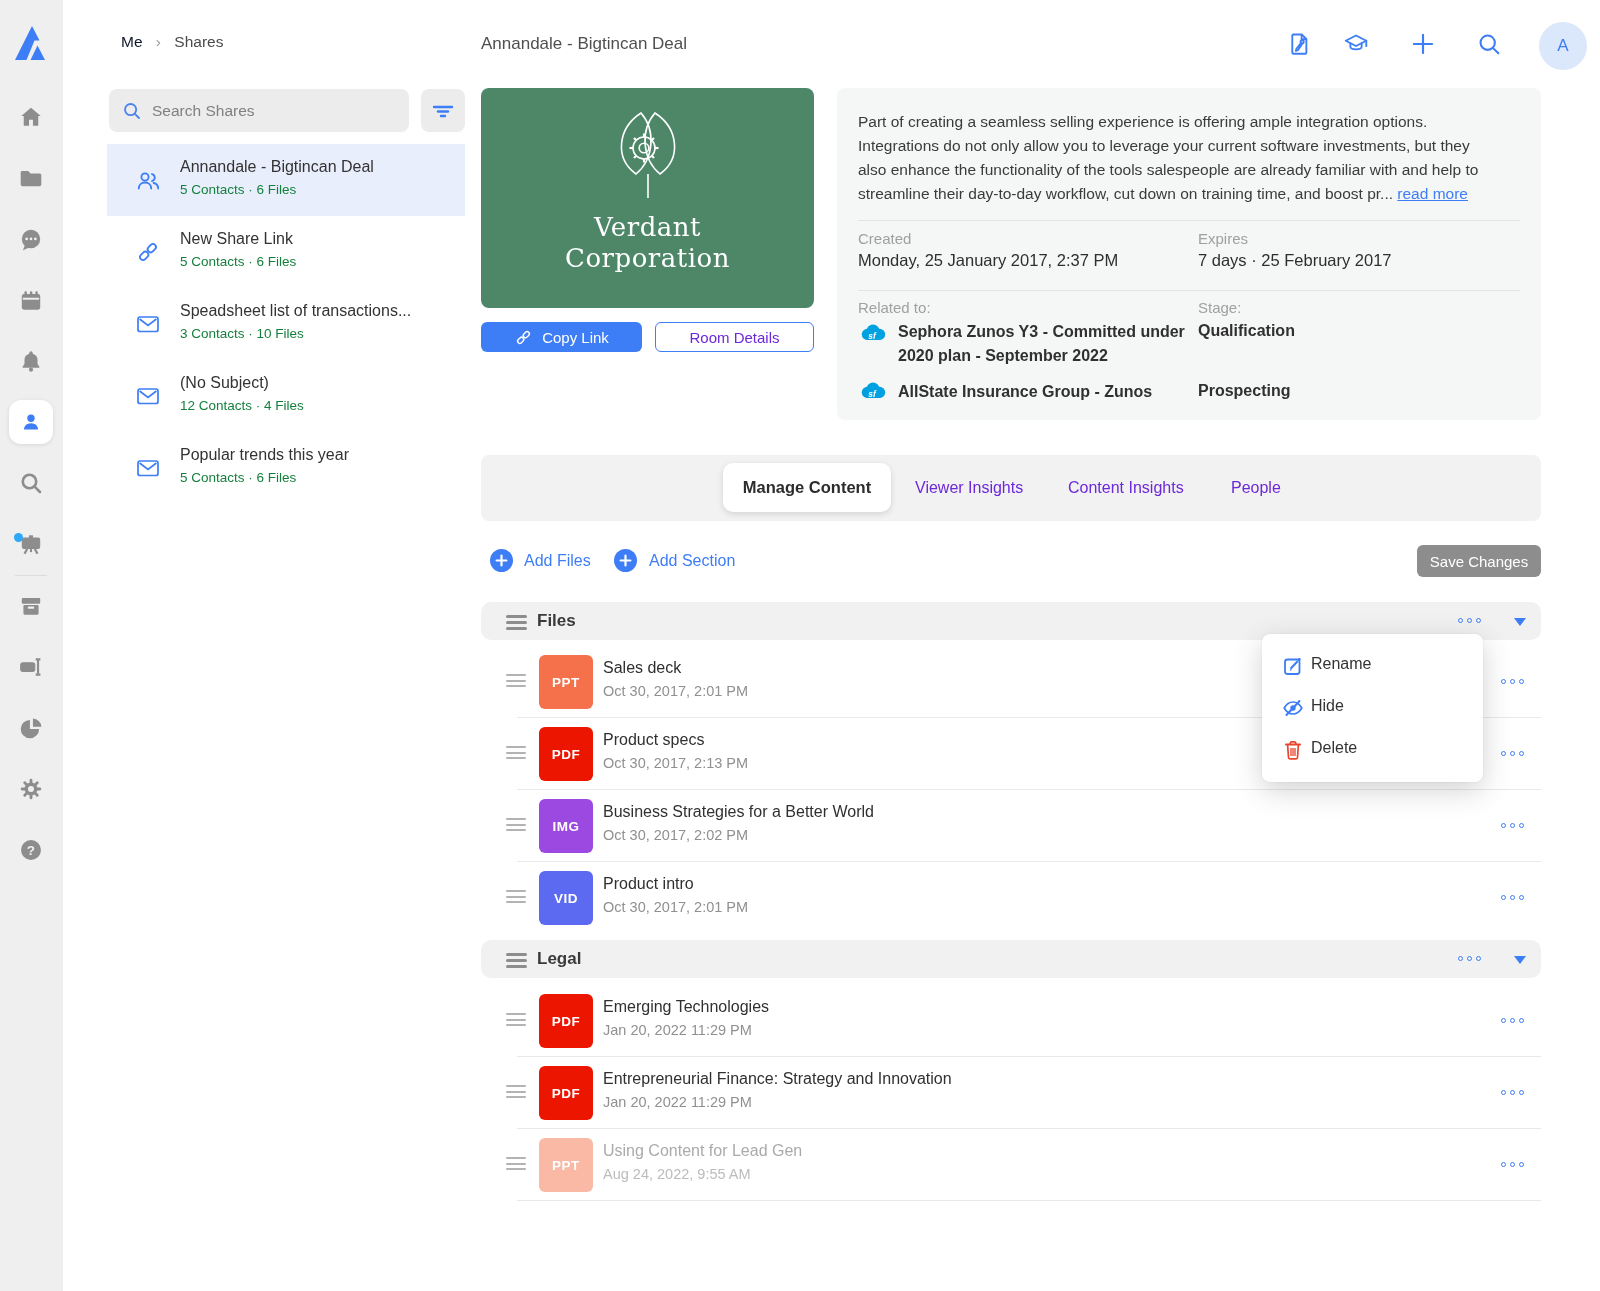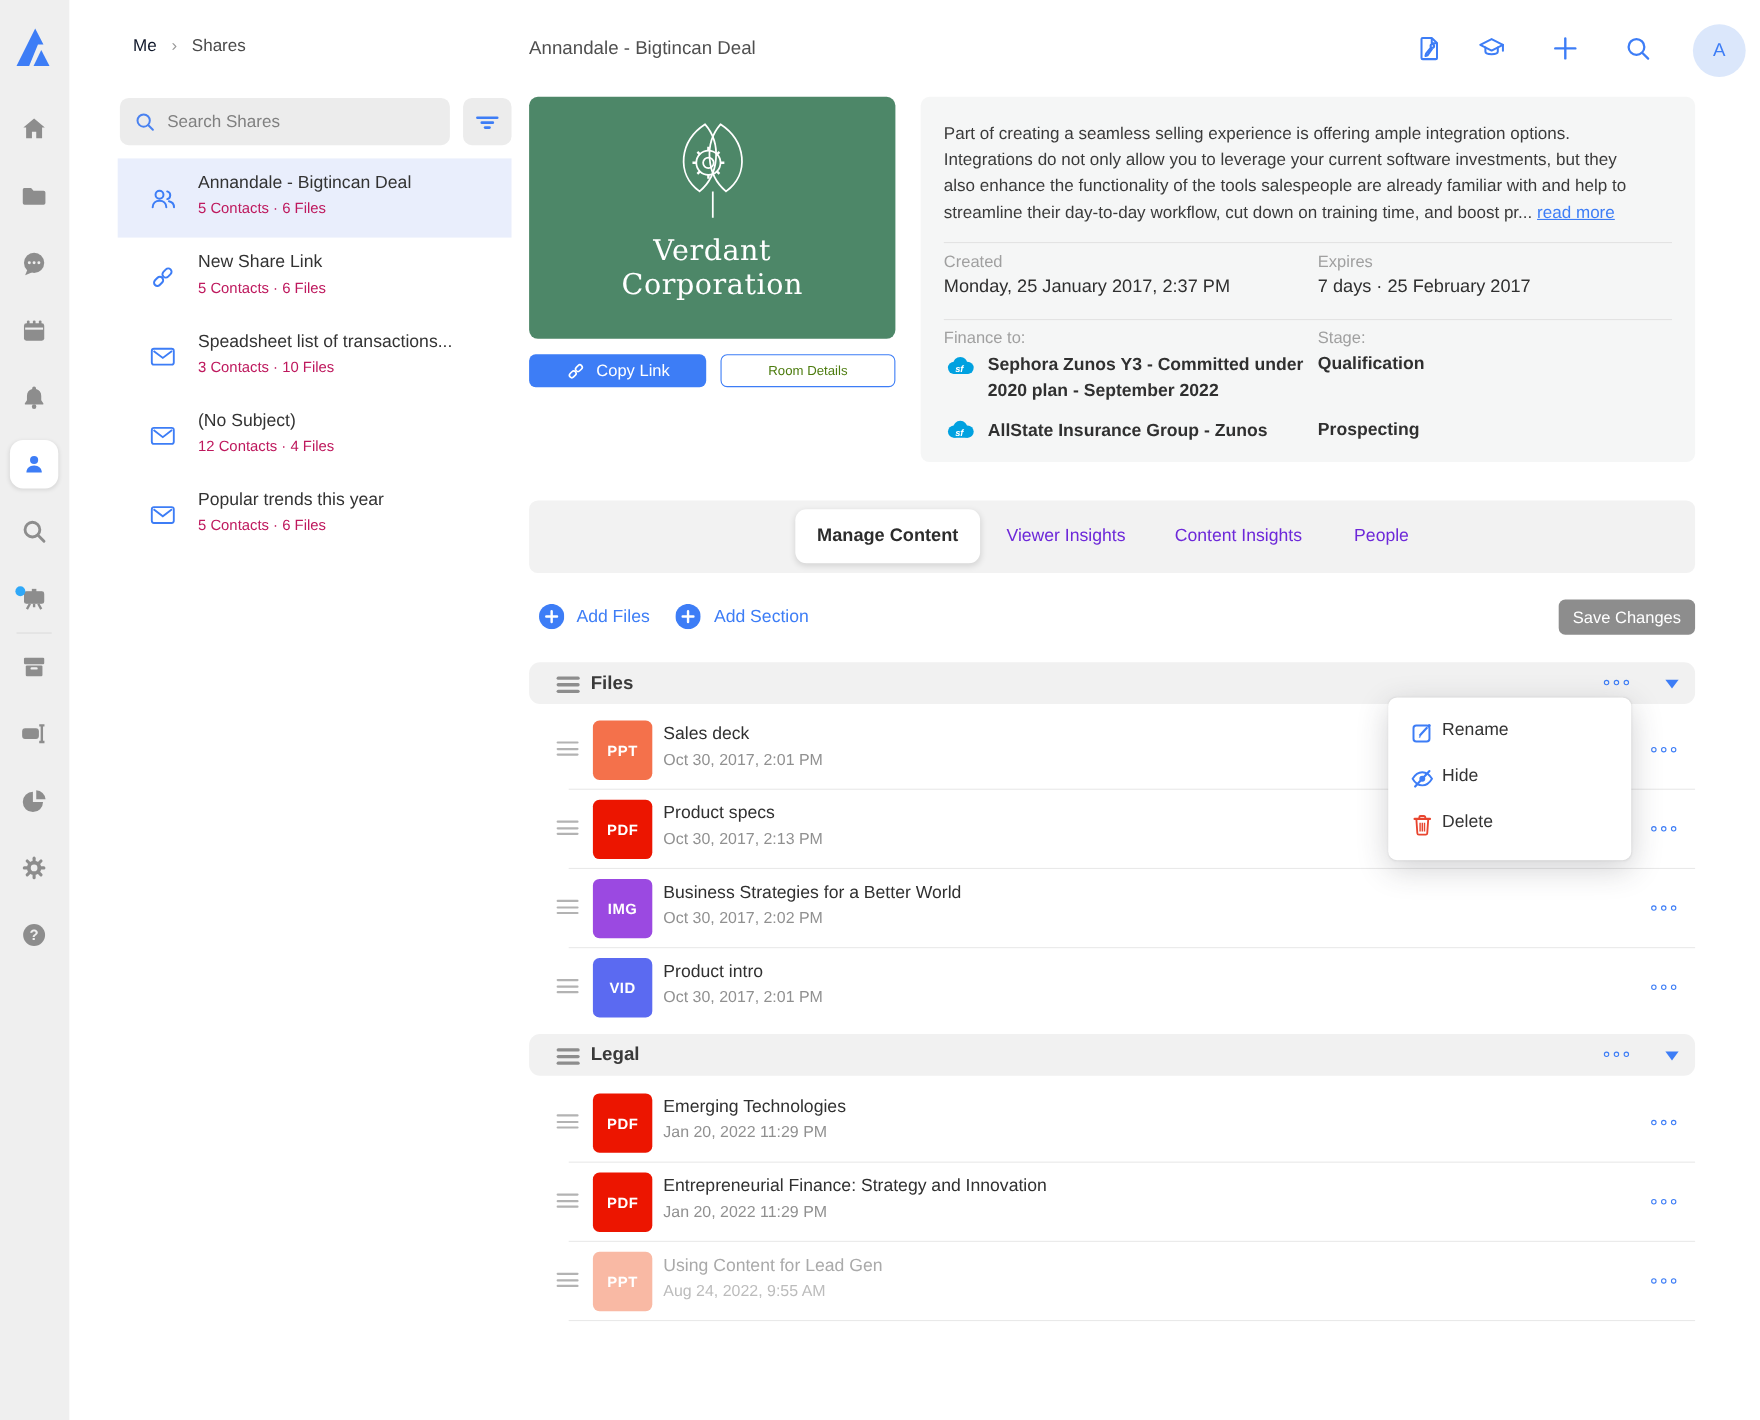--- a/index.html
+++ b/index.html
@@ -21,33 +21,33 @@
   .crumb .cur { color:#4a4a4a; }
   .searchbox { position:absolute; left:109px; top:89px; width:300px; height:43px; background:#ececec; border-radius:8px; display:flex; align-items:center; padding-left:13px; }
   .searchbox input { border:none; outline:none; background:transparent; font-family:inherit; font-size:15.5px; color:#555; margin-left:10px; width:230px; }
   .searchbox input::placeholder { color:#808080; opacity:1; }
   .filterbtn { position:absolute; left:421px; top:89px; width:44px; height:43px; background:#ececec; border-radius:8px; display:flex; align-items:center; justify-content:center; }
   .shlist { position:absolute; left:107px; top:144px; width:358px; }
   .shitem { position:relative; height:72px; }
   .shitem.sel { background:#e9eefc; }
   .shitem .sic { position:absolute; left:28px; top:50%; margin-top:-13px; width:26px; height:26px; }
   .shitem .tt { position:absolute; left:73px; top:14px; font-size:16px; color:#333; }
-  .shitem .mt { position:absolute; left:73px; top:38px; font-size:13.5px; color:#be185d; }
+  .shitem .mt { position:absolute; left:73px; top:38px; font-size:13.5px; color:#15803d; }
 
   
   .ptitle { position:absolute; left:481px; top:34px; font-size:17px; color:#4f4f4f; }
   .hicon { position:absolute; top:31px; width:26px; height:26px; color:#3d7df6; }
   .avatar { position:absolute; left:1539px; top:22px; width:48px; height:48px; border-radius:50%; background:#dbe7fb; color:#3d7df6; font-size:17px; display:flex; align-items:center; justify-content:center; }
 
   
   .gcard { position:absolute; left:481px; top:88px; width:333px; height:220px; border-radius:8px; text-align:center; color:#fff; }
   .gcard svg.leaf { margin-top:20px; }
   .gname { font-family:"DejaVu Serif",serif; font-size:26px; line-height:31px; letter-spacing:.5px; margin-top:-4px; }
   .btn-copy { position:absolute; left:481px; top:322px; width:161px; height:30px; border-radius:6px; background:#3d7df6; color:#fff; font-size:15px; display:flex; align-items:center; justify-content:center; gap:9px; }
-  .btn-room { position:absolute; left:655px; top:322px; width:159px; height:30px; border-radius:6px; background:#fff; border:1px solid #3d7df6; color:#4d7c0f; font-size:12px; display:flex; align-items:center; justify-content:center; }
+  .btn-room { position:absolute; left:655px; top:322px; width:159px; height:30px; border-radius:6px; background:#fff; border:1px solid #3d7df6; color:#6d28d9; font-size:15px; display:flex; align-items:center; justify-content:center; }
 
   
   .ipanel { position:absolute; left:837px; top:88px; width:704px; height:332px; background:#f5f6f6; border-radius:8px; overflow:hidden; }
   .para { position:absolute; left:21px; top:22px; font-size:15.5px; line-height:24px; color:#3b3b3b; white-space:nowrap; }
   .para a { color:#3d7df6; text-decoration:underline; }
   .idiv { position:absolute; left:21px; right:21px; height:1px; background:#e3e3e3; }
   .ilabel { position:absolute; font-size:15px; color:#a0a0a0; }
   .ivalue { position:absolute; font-size:16.5px; color:#2f2f2f; }
   .rname { position:absolute; font-size:16px; font-weight:700; color:#303030; line-height:24px; }
   .rstage { position:absolute; font-size:16px; font-weight:700; color:#303030; }
@@ -335,21 +335,21 @@
     <div>Integrations do not only allow you to leverage your current software investments, but they</div>
     <div>also enhance the functionality of the tools salespeople are already familiar with and help to</div>
     <div><span>streamline their day-to-day workflow, cut down on training time, and boost pr... </span><a>read more</a></div>
   </div>
   <div class="idiv" style="top:132px"></div>
   <div class="ilabel" style="left:21px;top:142px">Created</div>
   <div class="ivalue" style="left:21px;top:163px">Monday, 25 January 2017, 2:37 PM</div>
   <div class="ilabel" style="left:361px;top:142px">Expires</div>
   <div class="ivalue" style="left:361px;top:163px">7 days · 25 February 2017</div>
   <div class="idiv" style="top:202px"></div>
-  <div class="ilabel" style="left:21px;top:211px">Finance to:</div>
+  <div class="ilabel" style="left:21px;top:211px">Related to:</div>
   <div class="ilabel" style="left:361px;top:211px">Stage:</div>
 
   <svg class="sfic" style="left:21px;top:234px" viewBox="0 0 32 22">
       <circle cx="10" cy="13" r="6" fill="#00a1e0"></circle>
       <circle cx="16" cy="9.5" r="7" fill="#00a1e0"></circle>
       <circle cx="23" cy="13" r="6" fill="#00a1e0"></circle>
       <rect x="7" y="11" width="19" height="8" rx="4" fill="#00a1e0"></rect>
       <text x="11" y="17.5" font-size="9" font-style="italic" font-weight="bold" fill="#fff">sf</text>
     </svg>
   <div class="rname" style="left:61px;top:232px"><span>Sephora Zunos Y3 - Committed under</span><br><span>2020 plan - September 2022</span></div>

